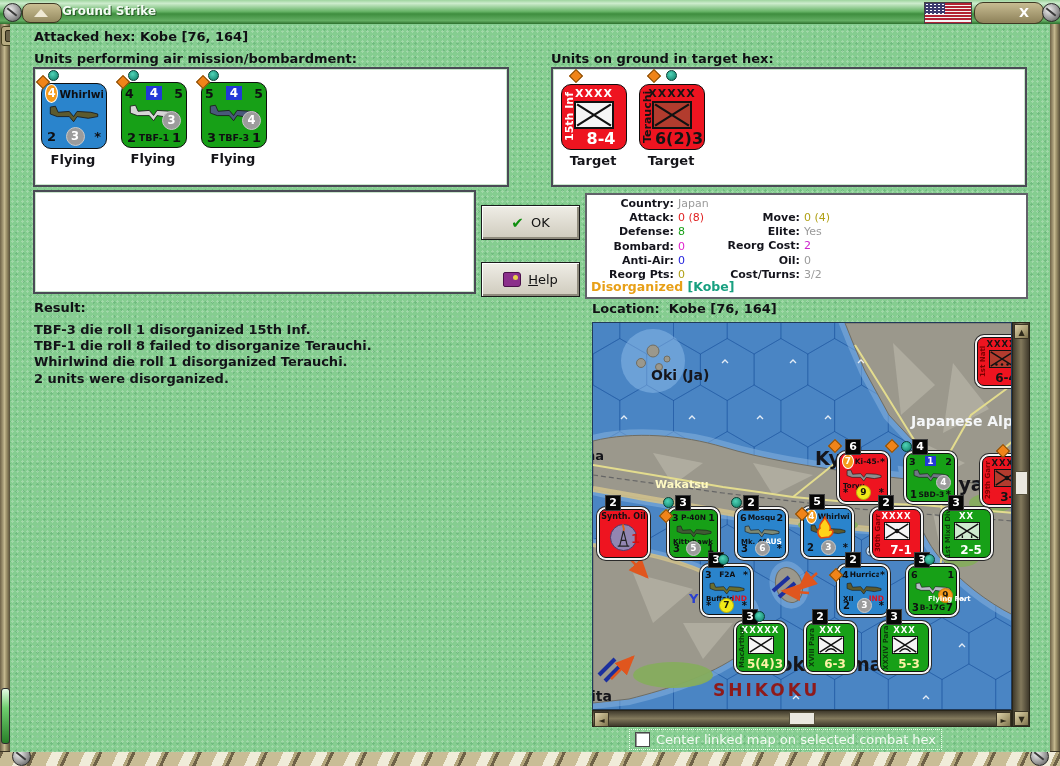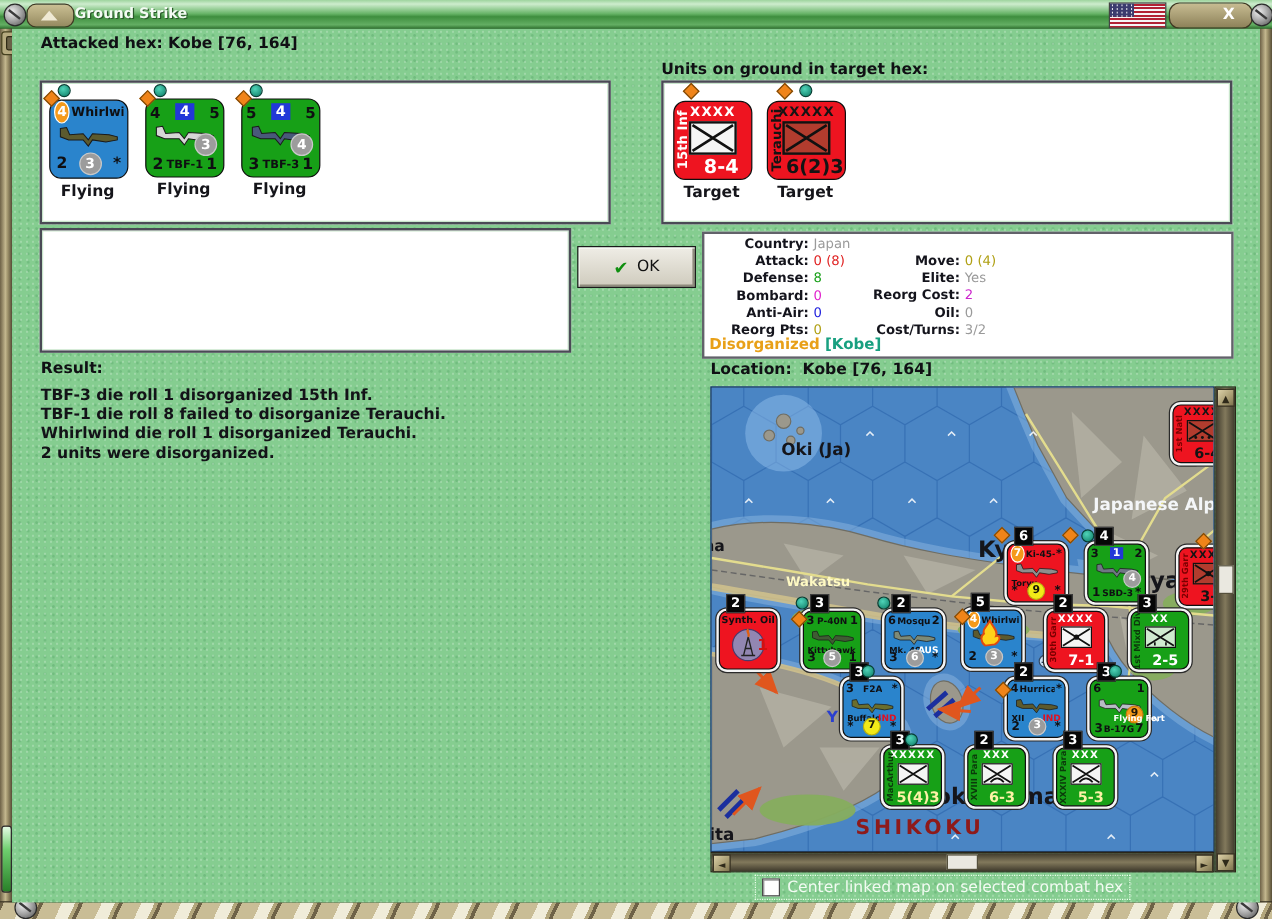--- a/index.html
+++ b/index.html
@@ -160,20 +160,21 @@
 <div class="frame-left"></div>
 <div class="frame-right"></div>
 <div class="frame-bottom"></div>
 <div class="slider-decor"></div>
 <div class="left-chip"></div>
 <div class="screw" style="left:12px;top:747px;"></div>
 <div class="screw" style="left:1030px;top:747px;"></div>
 
 <div class="content">
   <div class="hdr" style="left:24px;top:5px;">Attacked hex: Kobe  [76, 164]</div>
+  <div class="hdr" style="left:24px;top:27px;">Units performing air mission/bombardment:</div>
   <div class="panel" style="left:23px;top:43px;width:472px;height:116px;">
     <div class="unit-row" id="air-units" style="left:6px;top:0;gap:16px;">
         <div class="unit-cell"><div class="counter air bg-blue big"><div class="trow">
               <span class="ocirc">4</span>
               <span class="cname">Whirlwind*</span>
             </div><div class="mid">
               <svg viewBox="0 0 64 26">
                 <path d="M5 5 L11 4 L14 11 L27 10 L32 16 L36 10 L52 11 L60 13 L60 16 L49 18 L36 16 L32 22 L27 16 L13 16 L5 13 Z" fill="#5c5a2e" stroke="#1a1a1a" stroke-width="1"></path>
               </svg>
             </div><div class="brow">
@@ -224,20 +225,24 @@
             </div><div class="gval" style="color: rgb(20, 20, 20);">6(2)3</div></div><div class="mk mk-diamond" style="left: 10px; top: 2px;"></div><div class="mk mk-dot" style="left: 27px; top: 1px;"></div><div class="ulabel">Target</div></div>
       </div>
   </div>
 
   <div class="panel" style="left:23px;top:166px;width:439px;height:100px;"></div>
 
   <div class="btn" style="left:471px;top:181px;">
     <span class="check-glyph">✔</span>
     <span>OK</span>
   </div>
+  <div class="btn" style="left:471px;top:238px;">
+    <span class="book-glyph"></span>
+    <span><span class="uline">H</span><span>elp</span></span>
+  </div>
 
   <div class="panel" style="left:575px;top:169px;width:439px;height:102px;box-shadow:none;border:2px solid #62626a;"></div>
   <div class="icol" id="info-col1" style="left:582px;top:173px;">
       <div class="irow">
         <span class="ilbl">Country:</span>
         <span class="ival" style="color: rgb(154, 154, 154);">Japan</span>
       </div>
       <div class="irow">
         <span class="ilbl">Attack:</span>
         <span class="ival" style="color: rgb(224, 34, 34);">0 (8)</span>

